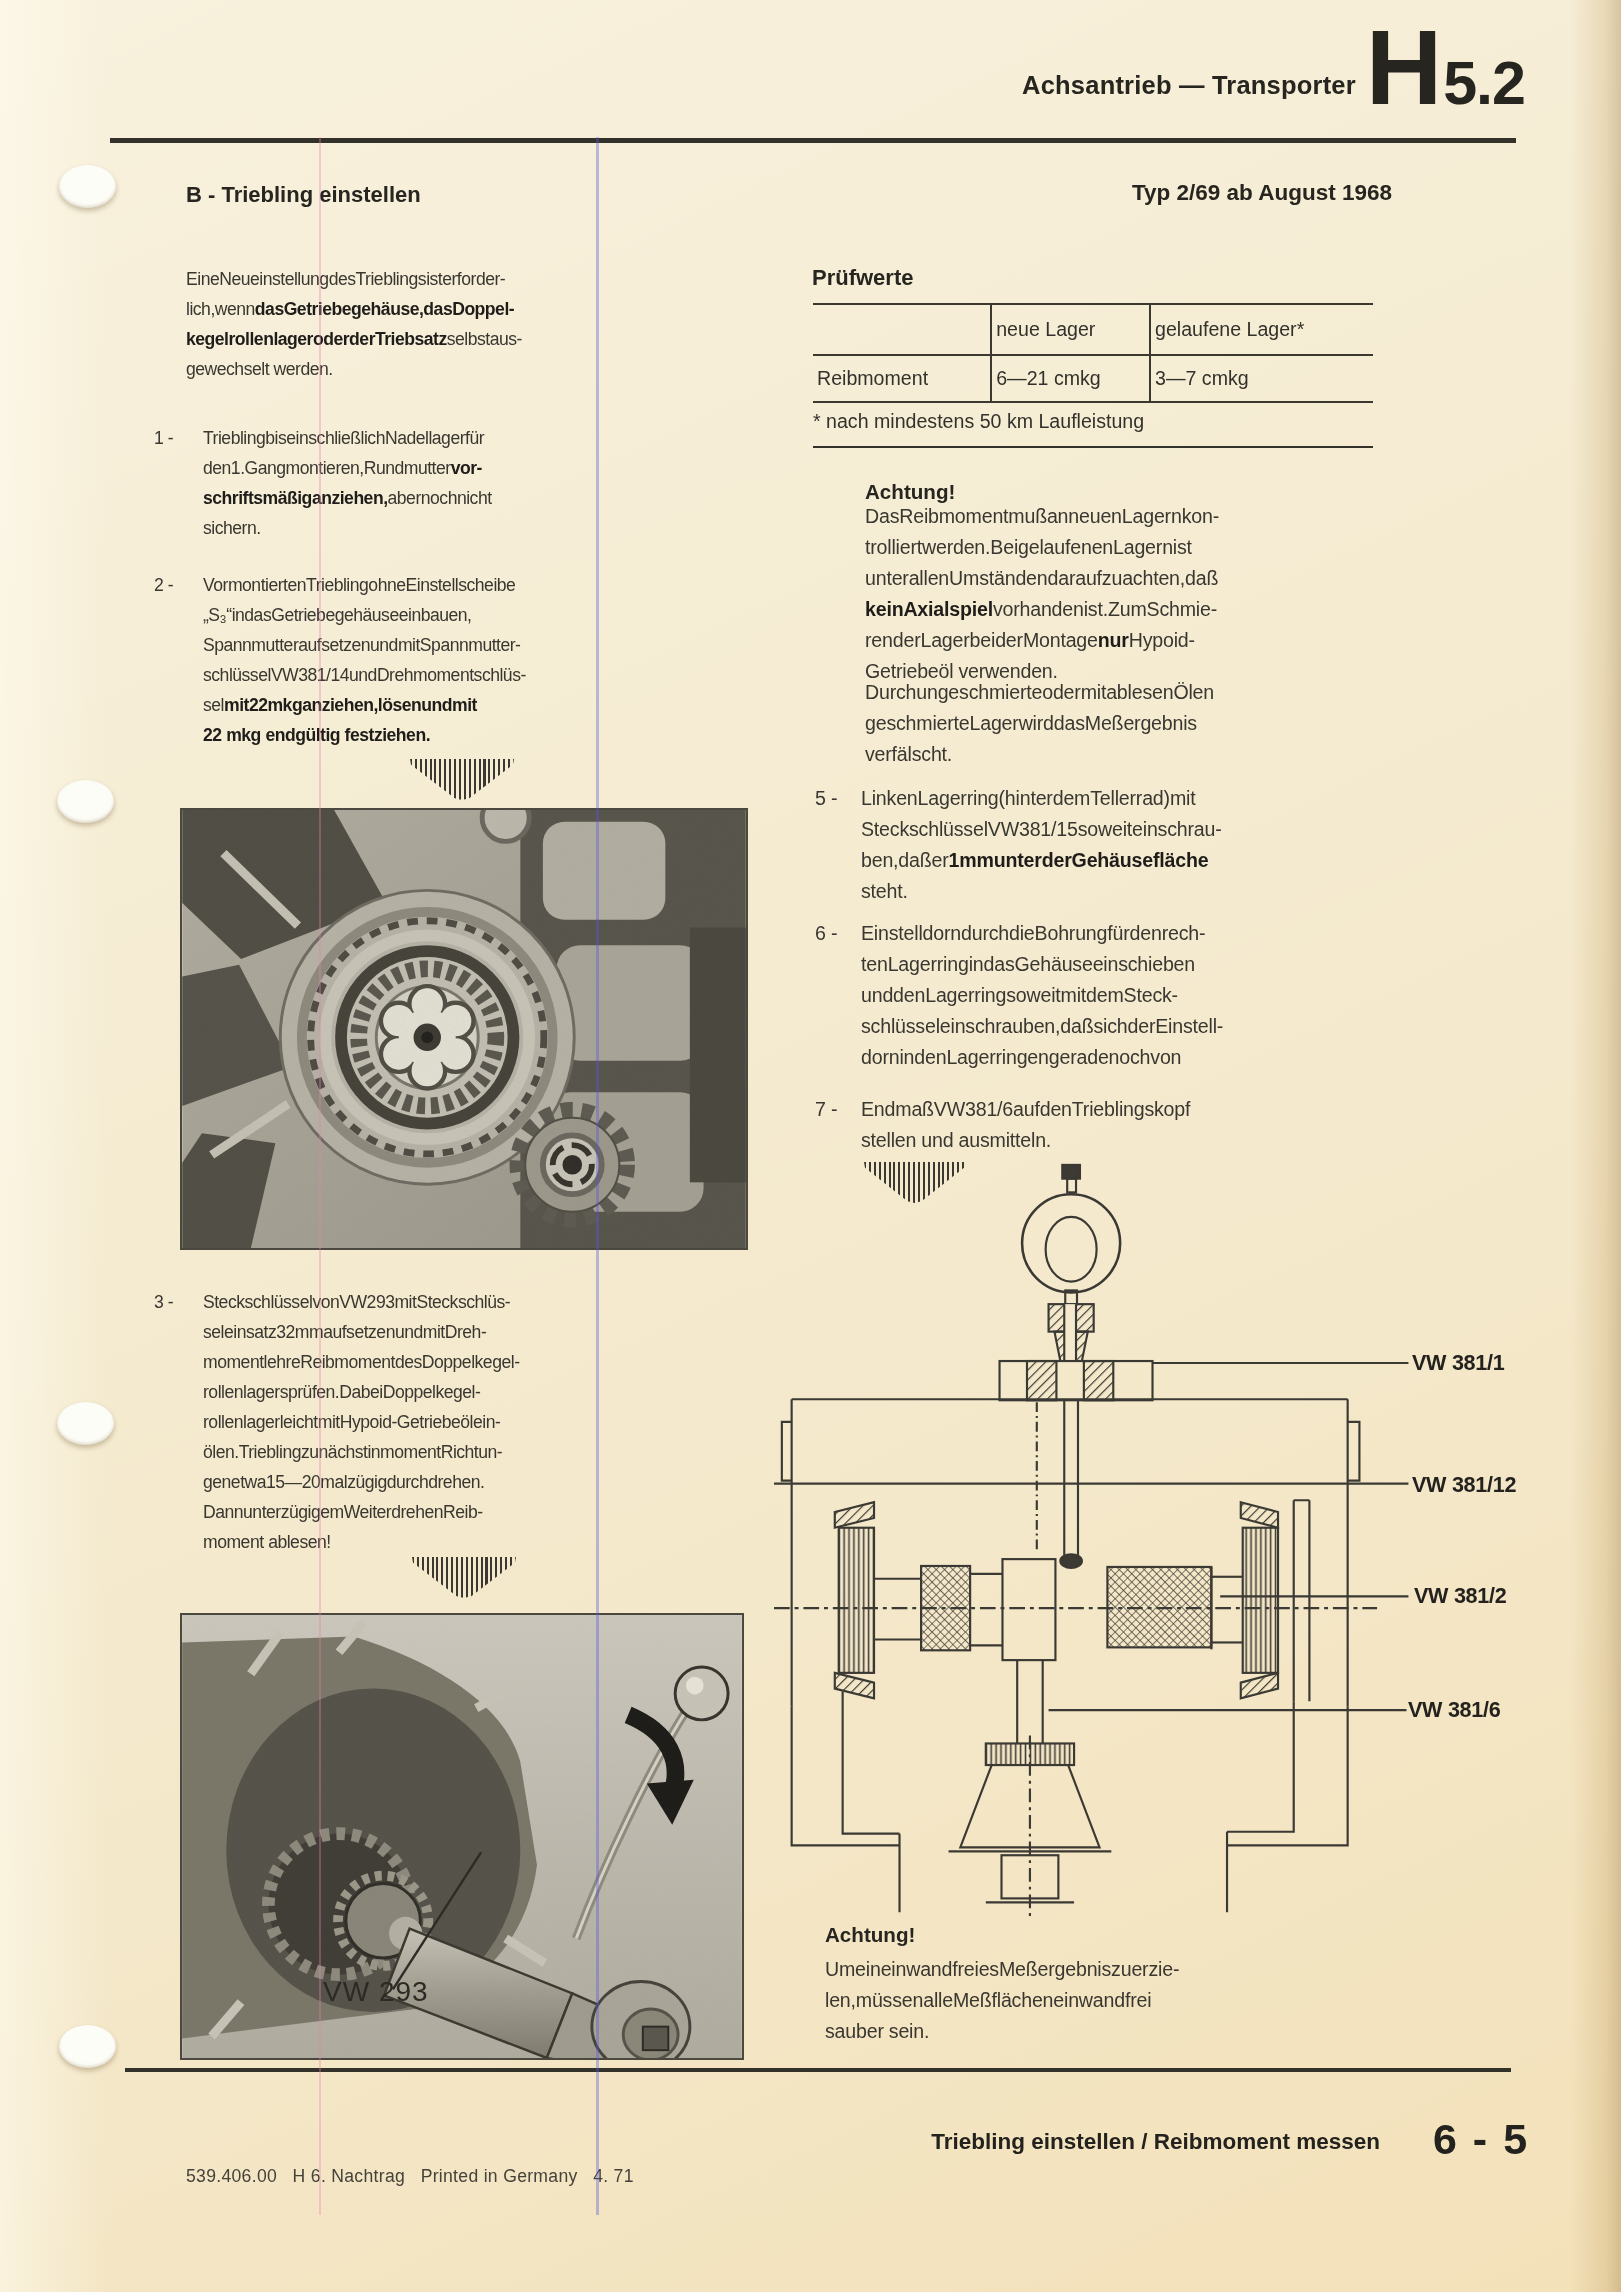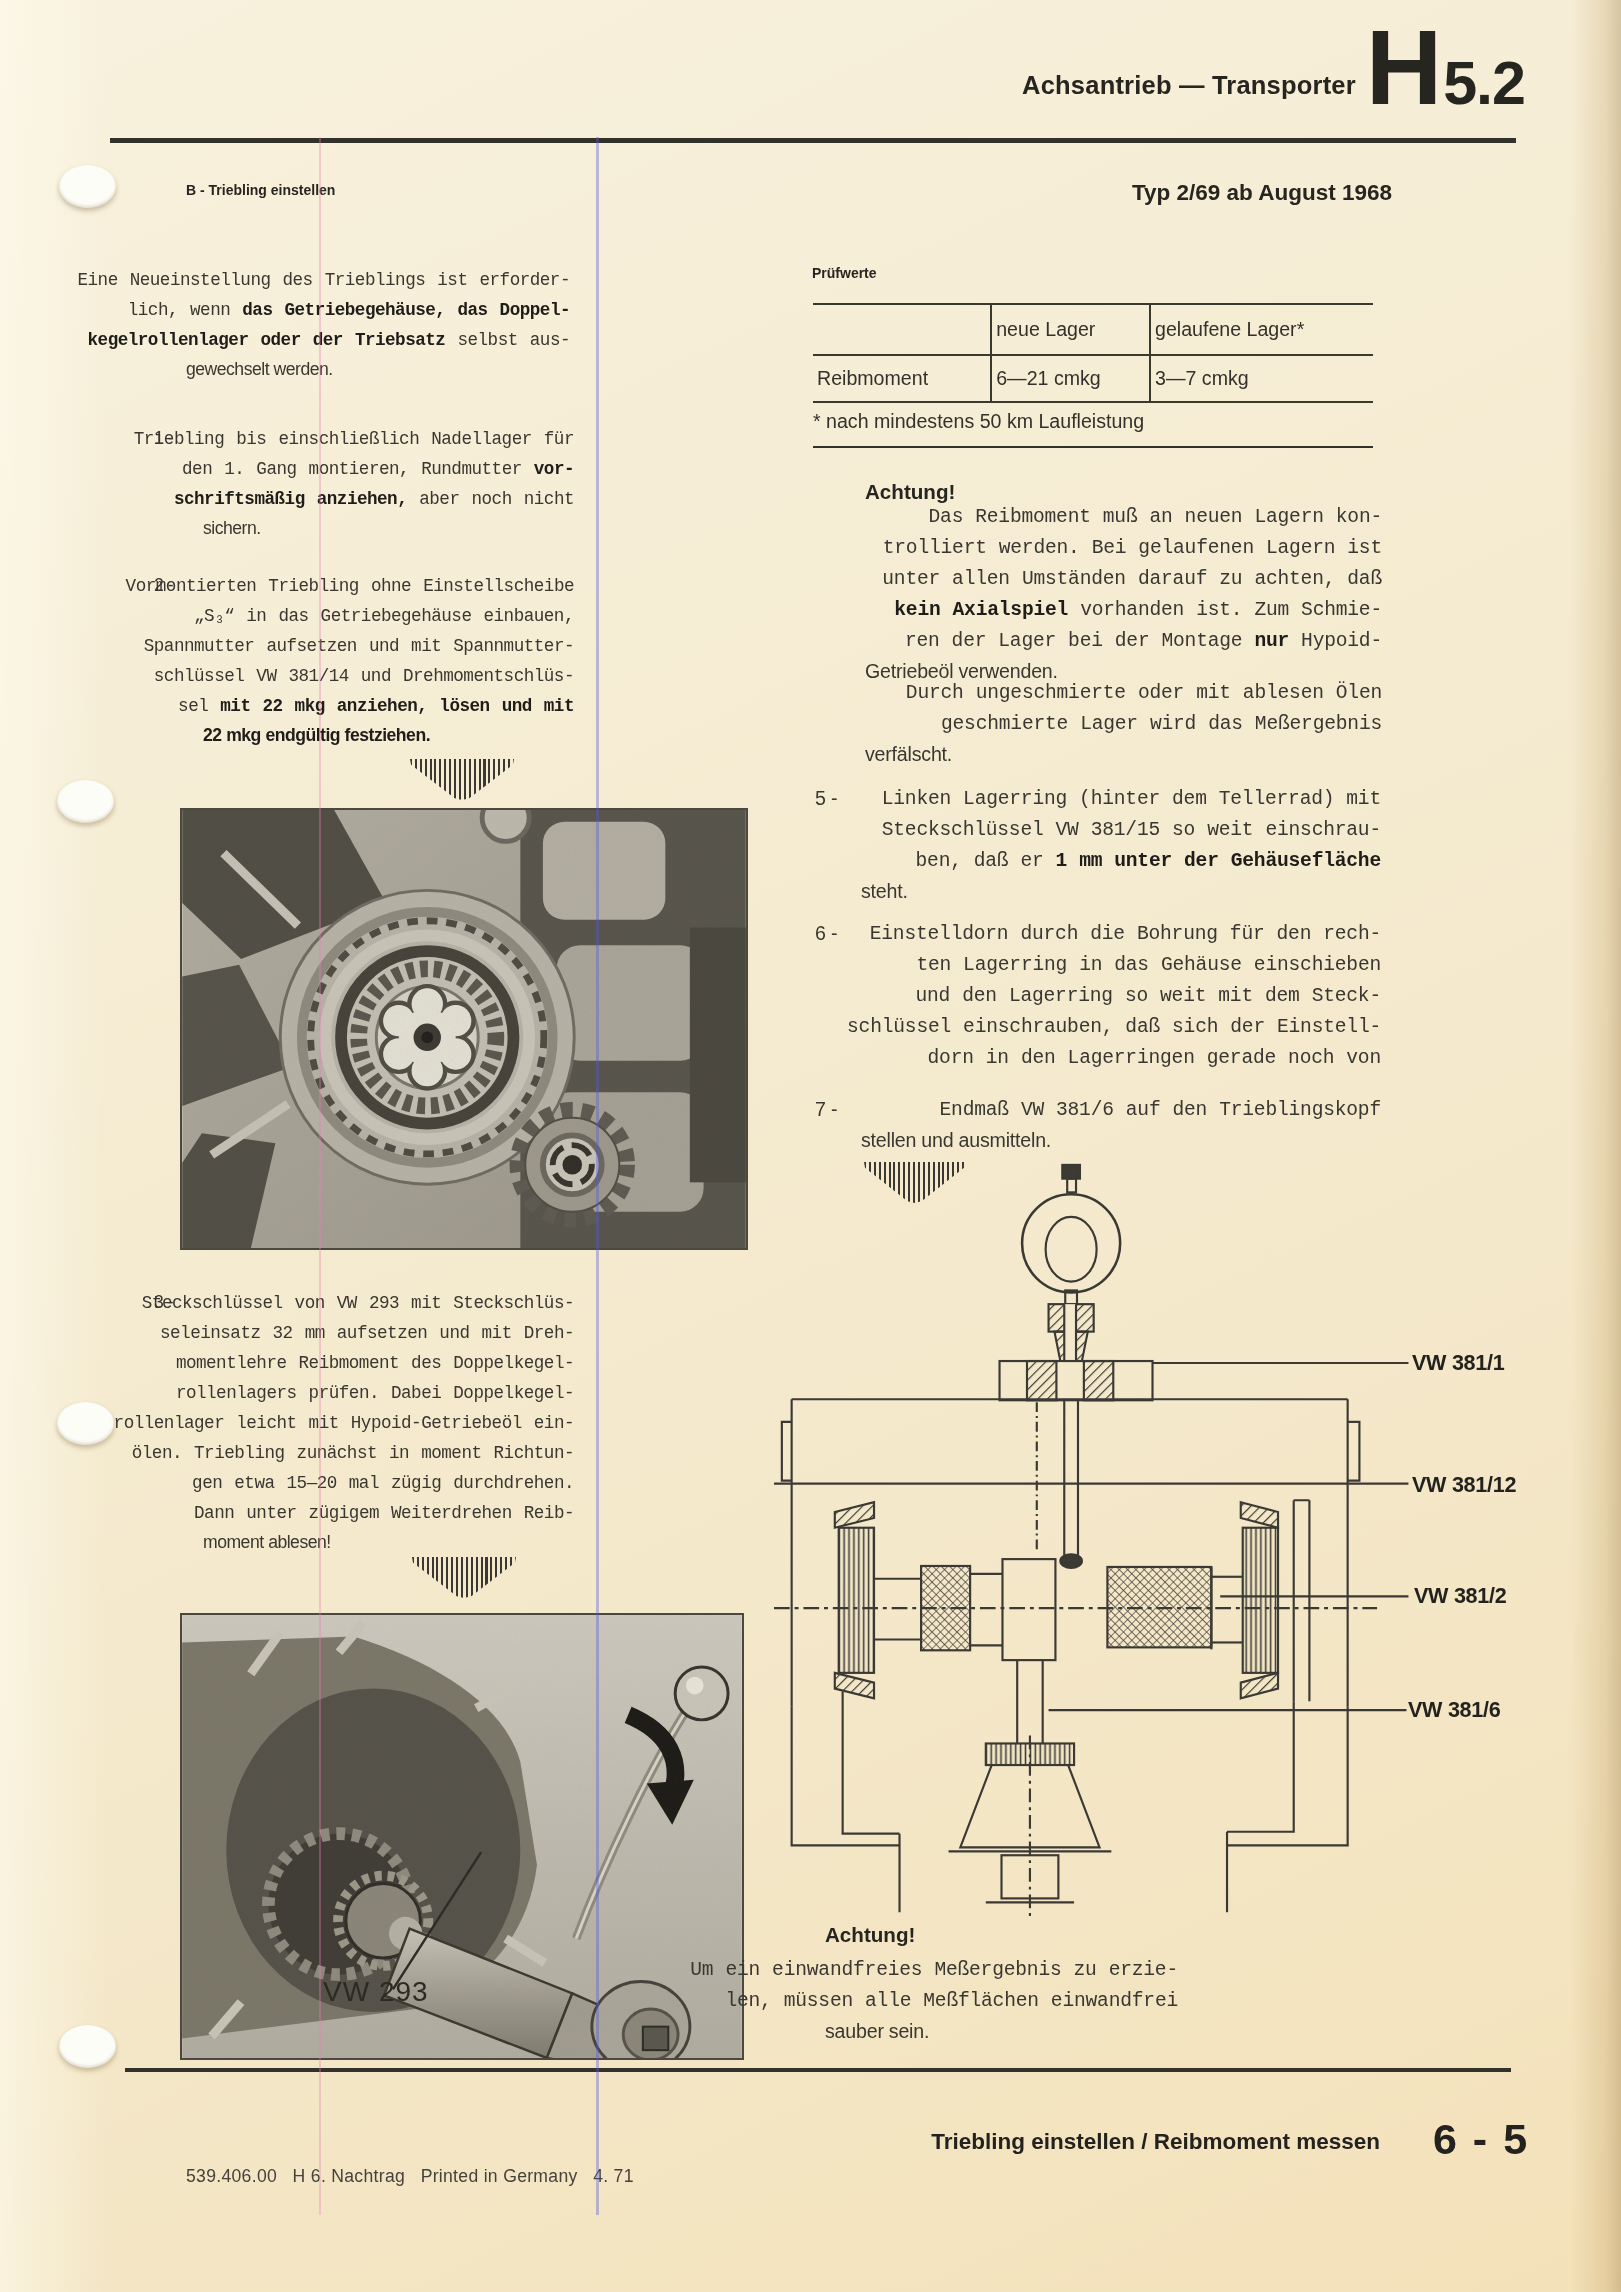--- a/index.html
+++ b/index.html
@@ -13,26 +13,26 @@
   .scanline{position:absolute;top:137px;height:2078px;pointer-events:none;}
   .hole{position:absolute;width:57px;height:43px;border-radius:50%;background:#fdfdf8;
     box-shadow:0 2.9px 4.9px rgba(130,110,70,.40), inset 0 -2px 2.9px rgba(150,130,90,.25);}
   
   .hdr{position:absolute;top:25.5px;left:980px;width:545px;display:flex;justify-content:flex-end;align-items:flex-end;color:#26251f;}
   .hdr .sect{font-size:25.5px;font-weight:700;letter-spacing:0.2px;margin:0 9.8px 7.8px 0;white-space:nowrap;}
   .hdr .bigH{font-size:106px;font-weight:700;line-height:.78;letter-spacing:-2.9px;}
   .hdr .bignum{font-size:61px;font-weight:700;line-height:.8;letter-spacing:-1px;margin-left:3.9px;}
   .rule{position:absolute;background:#32312a;}
   
-  .h1{position:absolute;font-size:14px;font-weight:700;color:#26251f;white-space:nowrap;}
+  .h1{position:absolute;font-size:22px;font-weight:700;color:#26251f;white-space:nowrap;}
   .txt{position:absolute;}
   .lc .tl{height:30px;}
   .rc .tl{height:31px;}
   .tl{display:flex;align-items:flex-end;column-gap:.26em;overflow:visible;}
-  .tl.j{justify-content:flex-end;column-gap:12px;font-family:Liberation Mono, monospace;}
+  .tl.j{justify-content:flex-start;column-gap:0;}
   .w{white-space:nowrap;}
   .lc{font-size:17.6px;letter-spacing:-0.5px;}
   .rc{font-size:19.6px;letter-spacing:-0.2px;}
   b{font-weight:700;color:#1e1d19;}
   .item{position:absolute;}
   .item .num{position:absolute;left:0;top:0;height:30px;display:flex;align-items:flex-end;white-space:pre;}
   .item .lines{position:relative;}
   
   .fringe-arrow{position:absolute;background:repeating-linear-gradient(90deg,#3a3831 0 2px,rgba(0,0,0,0) 2px 4.9px);
     clip-path:polygon(0 0,100% 0,99% 14%,57% 96%,50% 100%,43% 96%,1% 14%);}

